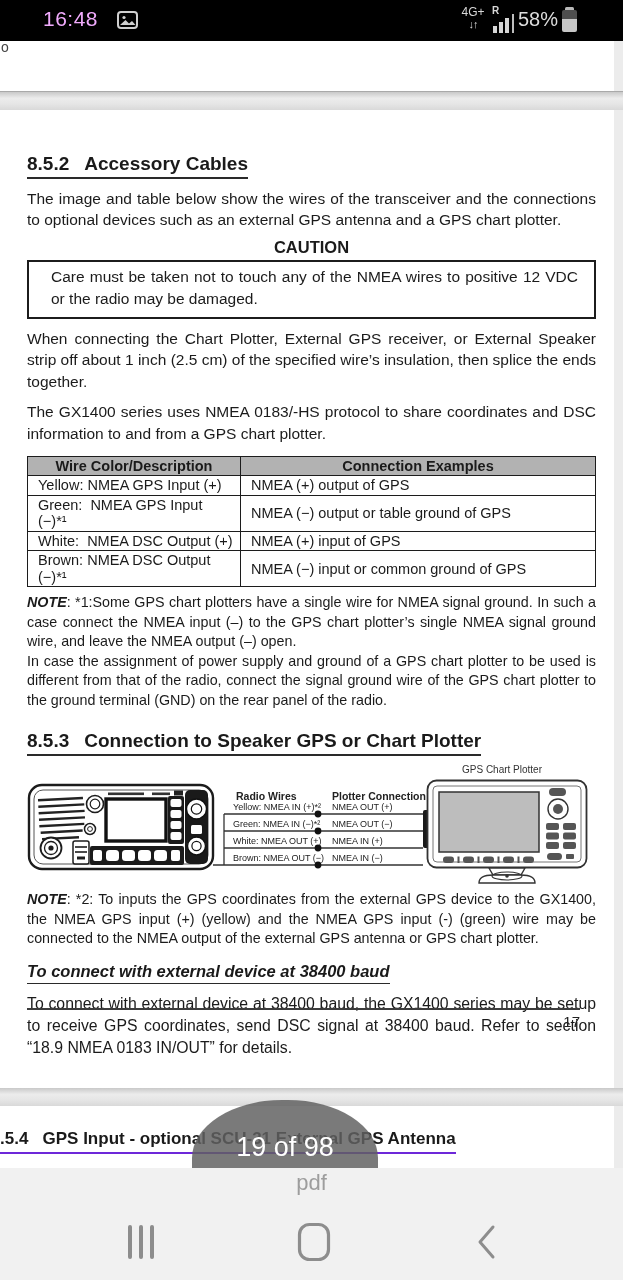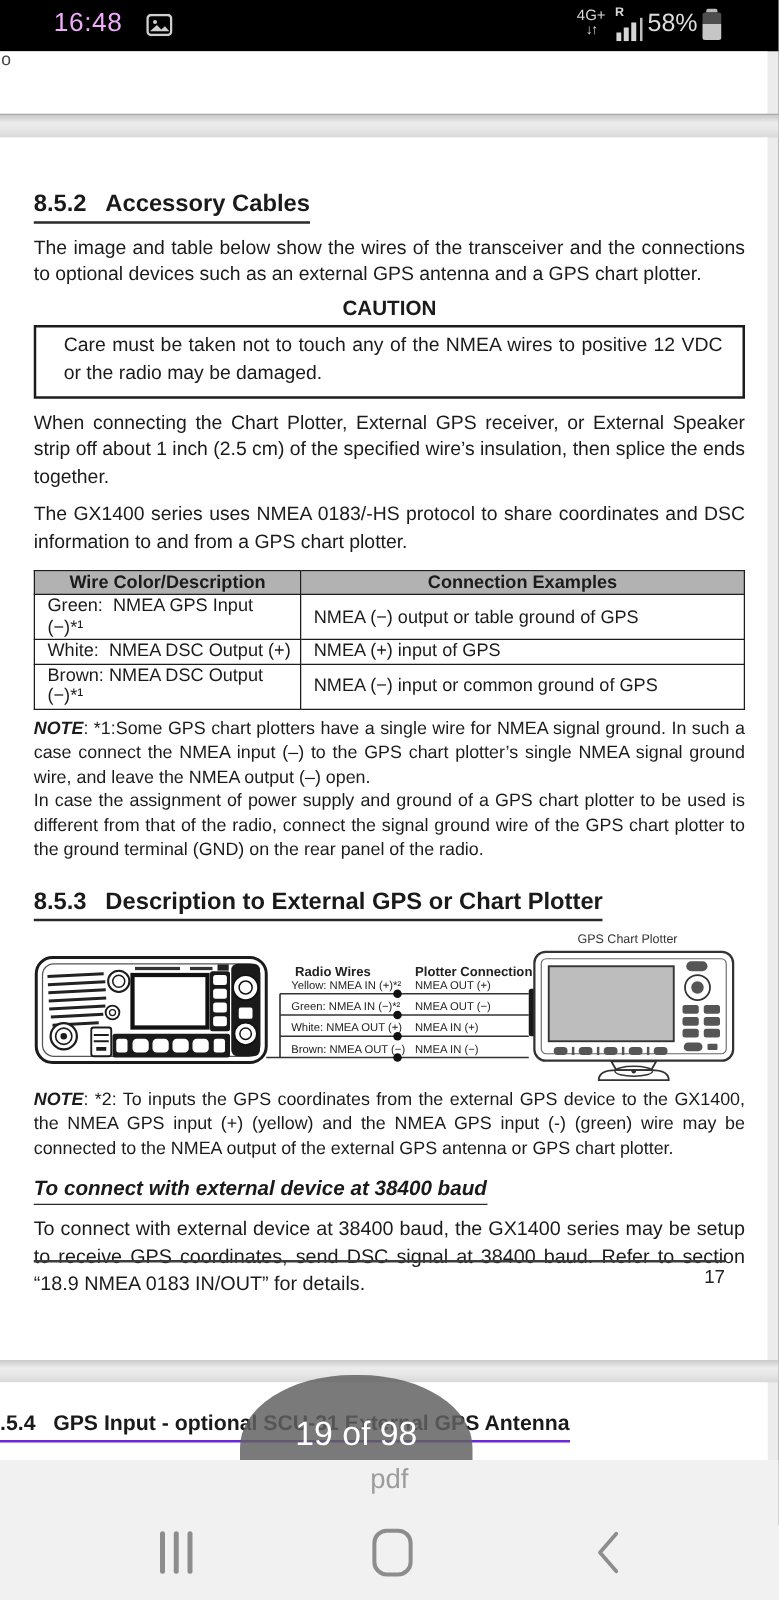--- a/index.html
+++ b/index.html
@@ -145,39 +145,43 @@
 
       <table class="doc-table">
         <thead>
           <tr>
             <th class="c1">Wire Color/Description</th>
             <th>Connection Examples</th>
           </tr>
         </thead>
         <tbody>
           <tr>
+            <td class="c1">Yellow: NMEA GPS Input (+)</td>
+            <td>NMEA (+) output of GPS</td>
+          </tr>
+          <tr>
             <td class="c1">Green:  NMEA GPS Input (−)*¹</td>
             <td>NMEA (−) output or table ground of GPS</td>
           </tr>
           <tr>
             <td class="c1">White:  NMEA DSC Output (+)</td>
             <td>NMEA (+) input of GPS</td>
           </tr>
           <tr>
             <td class="c1">Brown: NMEA DSC Output (−)*¹</td>
             <td>NMEA (−) input or common ground of GPS</td>
           </tr>
         </tbody>
       </table>
 
       <p class="note-p"><span class="note-lbl">NOTE</span><span>:  *1:Some GPS chart plotters have a single wire for NMEA signal ground. In such a case connect the NMEA input (–) to the GPS chart plotter’s single NMEA signal ground wire, and leave the NMEA output (–) open.</span></p>
       <p class="note-p" style="margin-top:0;">In case the assignment of power supply and ground of a GPS chart plotter to be used is different from that of the radio, connect the signal ground wire of the GPS chart plotter to the ground terminal (GND) on the rear panel of the radio.</p>
 
       <h2 class="sec-head h853">
-        <span class="num">8.5.3</span><span>Description to External GPS or Chart Plotter</span>
+        <span class="num">8.5.3</span><span>Connection to Speaker GPS or Chart Plotter</span>
       </h2>
 
       
       <svg class="diagram" width="585" height="124" viewBox="27 648 585 124">
 
         <text x="502" y="661" text-anchor="middle" font-size="10" fill="#333">GPS Chart Plotter</text>
 
         <text x="236" y="688" font-size="10.5" font-weight="bold" fill="#222">Radio Wires</text>
         <text x="332" y="688" font-size="10.5" font-weight="bold" fill="#222">Plotter Connection</text>
 

